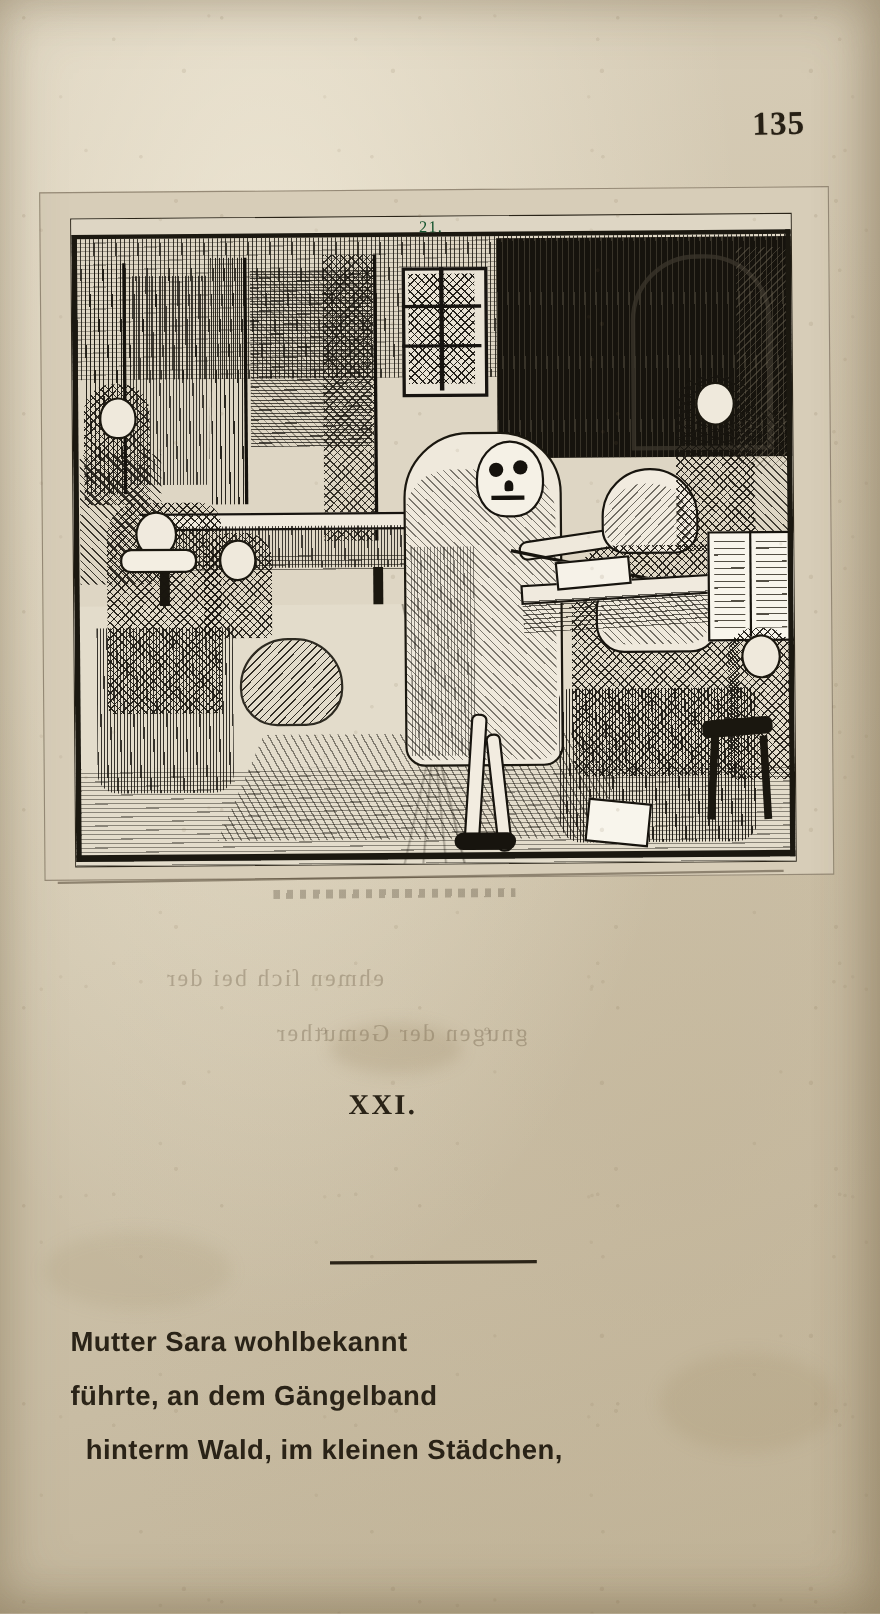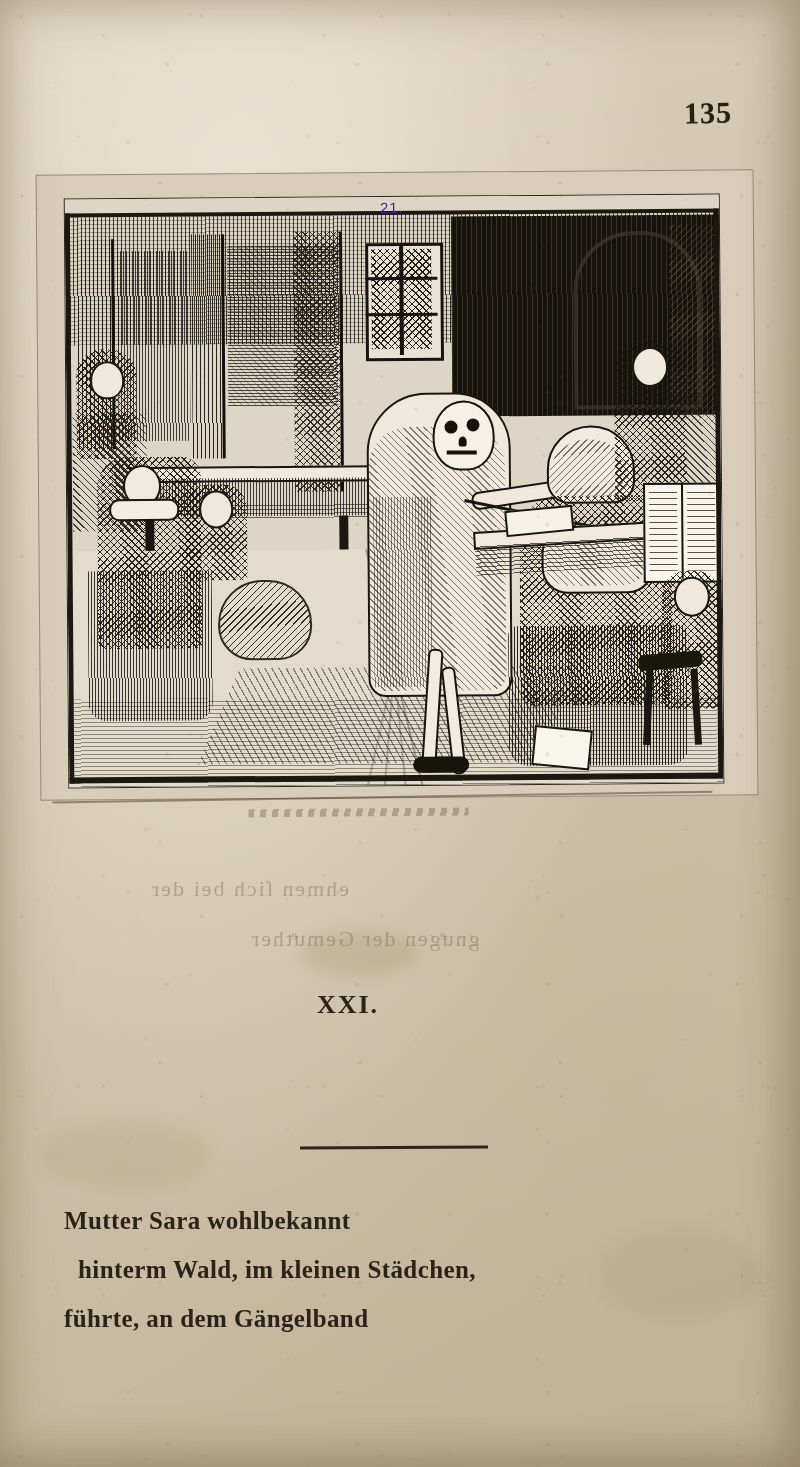--- a/index.html
+++ b/index.html
@@ -99,23 +99,23 @@
     height: 588px;
     background: #e7e0d0;
     border: 1.5px solid #2b2519;
     overflow: hidden;
   }
   .engrav-num {
     position: absolute;
     top: 2px;
     left: 50%;
     transform: translateX(-50%);
-    font-family: Liberation Sans, sans-serif;
+    font-family: Liberation Serif, serif;
     font-size: 15px;
-    color: #4c1d95;
+    color: #14532d;
     letter-spacing: 1px;
     z-index: 40;
   }
   .caption-line {
     position: absolute;
     left: 210px;
     top: 640px;
     width: 220px;
     height: 8px;
     opacity: .5;
@@ -190,21 +190,21 @@
     width: 188px;
     height: 3px;
     background: #2b2418;
     transform: rotate(-0.35deg);
   }
   .verse {
     position: absolute;
     top: 1196px;
     left: 64px;
     width: 660px;
-    font-family: Liberation Serif, serif;
+    font-family: Liberation Sans, sans-serif;
     font-size: 25px;
     line-height: 49px;
     color: #2a2317;
     letter-spacing: .4px;
     font-weight: bold;
   }
   .verse .ln { display: block; white-space: pre; }
   .verse .ln.indent { padding-left: 14px; }
 
   
@@ -363,19 +363,19 @@
 
       <div class="caption-line"></div>
     </div>
   </div>
 
   <div class="chapter-num">XXI.</div>
   <div class="title-rule"></div>
 
   <div class="verse">
     <span class="ln">Mutter Sara wohlbekannt</span>
+    <span class="ln">führte, an dem Gängelband</span>
     <span class="ln indent">hinterm Wald, im kleinen Städchen,</span>
-    <span class="ln">führte, an dem Gängelband</span>
   </div>
 
   <div class="grain"></div>
   <div class="edge-dark"></div>
 </div>
 
 </body></html>

